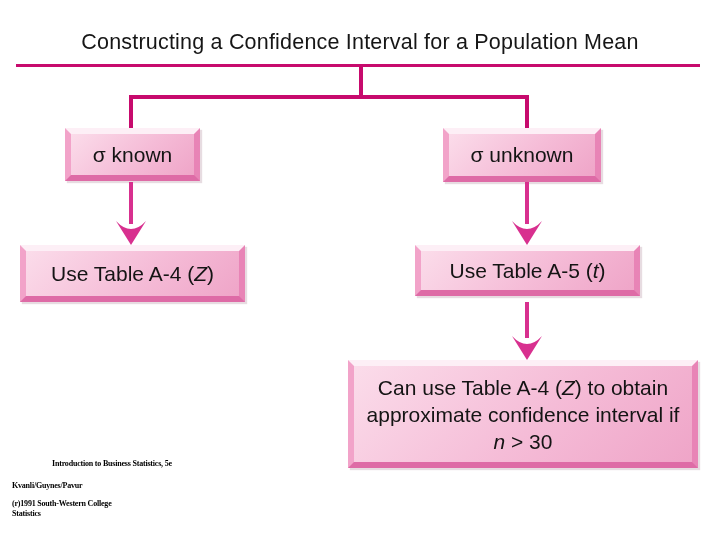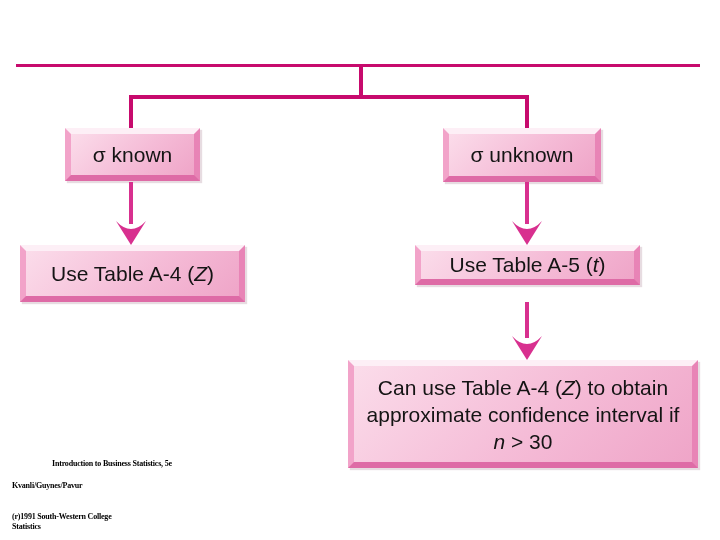--- a/index.html
+++ b/index.html
@@ -22,29 +22,30 @@
     border-color:#fdeff6 #e884b6 #de6ba6 #f2a3c9;
     box-shadow:2px 2px 1px rgba(120,60,90,0.18);
     display:flex;align-items:center;justify-content:center;text-align:center;
     font-size:21px;color:#141414;
   }
   .node .var{font-style:italic;}
   .node-big{line-height:27px;padding:20px 10px;}
   .footer{position:absolute;left:12px;top:459px;font-family:"Liberation Serif", serif;
     font-weight:700;font-size:8px;letter-spacing:-0.2px;color:#000;white-space:nowrap;}
   .footer .f1{margin:0 0 13px 0;padding-left:40px;}
-  .footer .f2{margin:0 0 22px 0;}
+  .footer .f2{margin:0 0 9px 0;}
   .footer .f3{margin:0 0 1px 0;}
   .footer .f4{margin:0;}
 </style>
 </head>
 <body>
 
 <div class="slide">
 
+  <div class="title">Constructing a Confidence Interval for a Population Mean</div>
 
   <div class="rule"></div>
 
   <div class="line" style="left:359px;top:66px;width:4px;height:31px;"></div>
   <div class="line" style="left:129px;top:95px;width:400px;height:4px;"></div>
   <div class="line" style="left:129px;top:98px;width:4px;height:32px;"></div>
   <div class="line" style="left:525px;top:98px;width:4px;height:32px;"></div>
 
   <div class="node" style="left:65px;top:128px;width:135px;height:53px;">
     <span>σ known</span>
@@ -60,21 +61,21 @@
   <div class="stem" style="left:525px;top:182px;height:42px;"></div>
   <svg class="arrowhead" style="left:512px;top:221px;" viewBox="0 0 30 24">
     <path d="M15 24 L0 0 Q7.5 8 15 8 Q22.5 8 30 0 Z" fill="#d8308f"></path>
   </svg>
 
   <div class="node" style="left:20px;top:245px;width:225px;height:57px;">
     <span>
       <span>Use Table A-4 (</span><span class="var">Z</span><span>)</span>
     </span>
   </div>
-  <div class="node" style="left:415px;top:245px;width:225px;height:40px;">
+  <div class="node" style="left:415px;top:245px;width:225px;height:51px;">
     <span>
       <span>Use Table A-5 (</span><span class="var">t</span><span>)</span>
     </span>
   </div>
 
   <div class="stem" style="left:525px;top:302px;height:36px;"></div>
   <svg class="arrowhead" style="left:512px;top:336px;" viewBox="0 0 30 24">
     <path d="M15 24 L0 0 Q7.5 8 15 8 Q22.5 8 30 0 Z" fill="#d8308f"></path>
   </svg>
 

